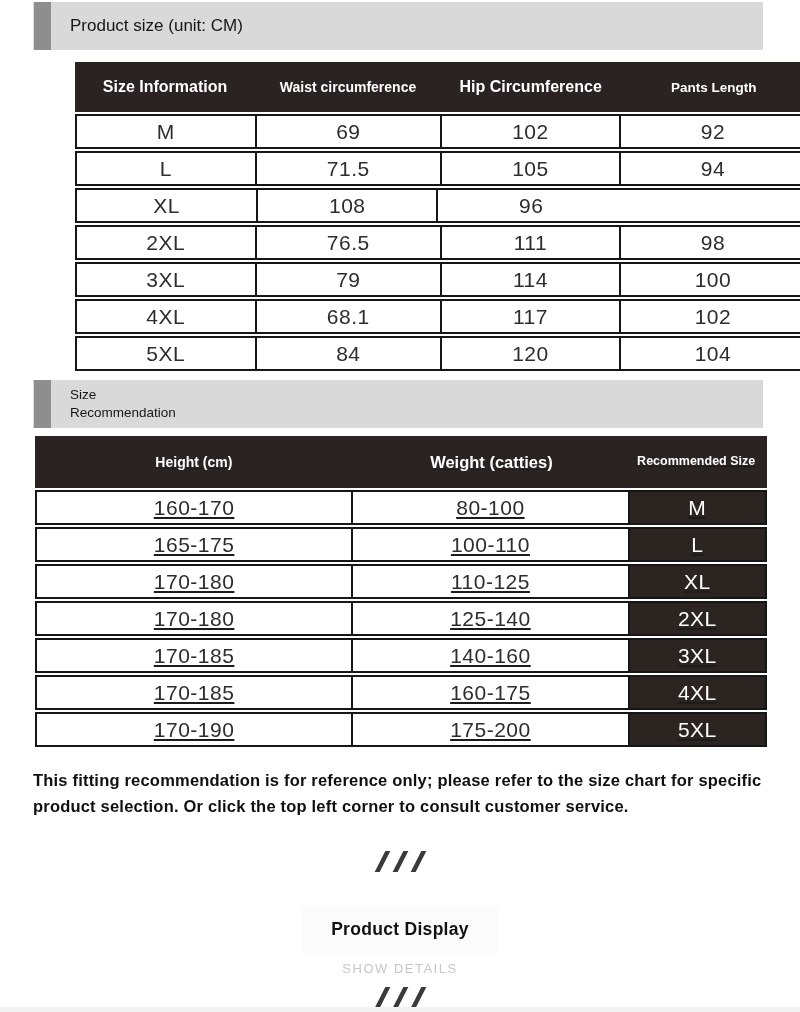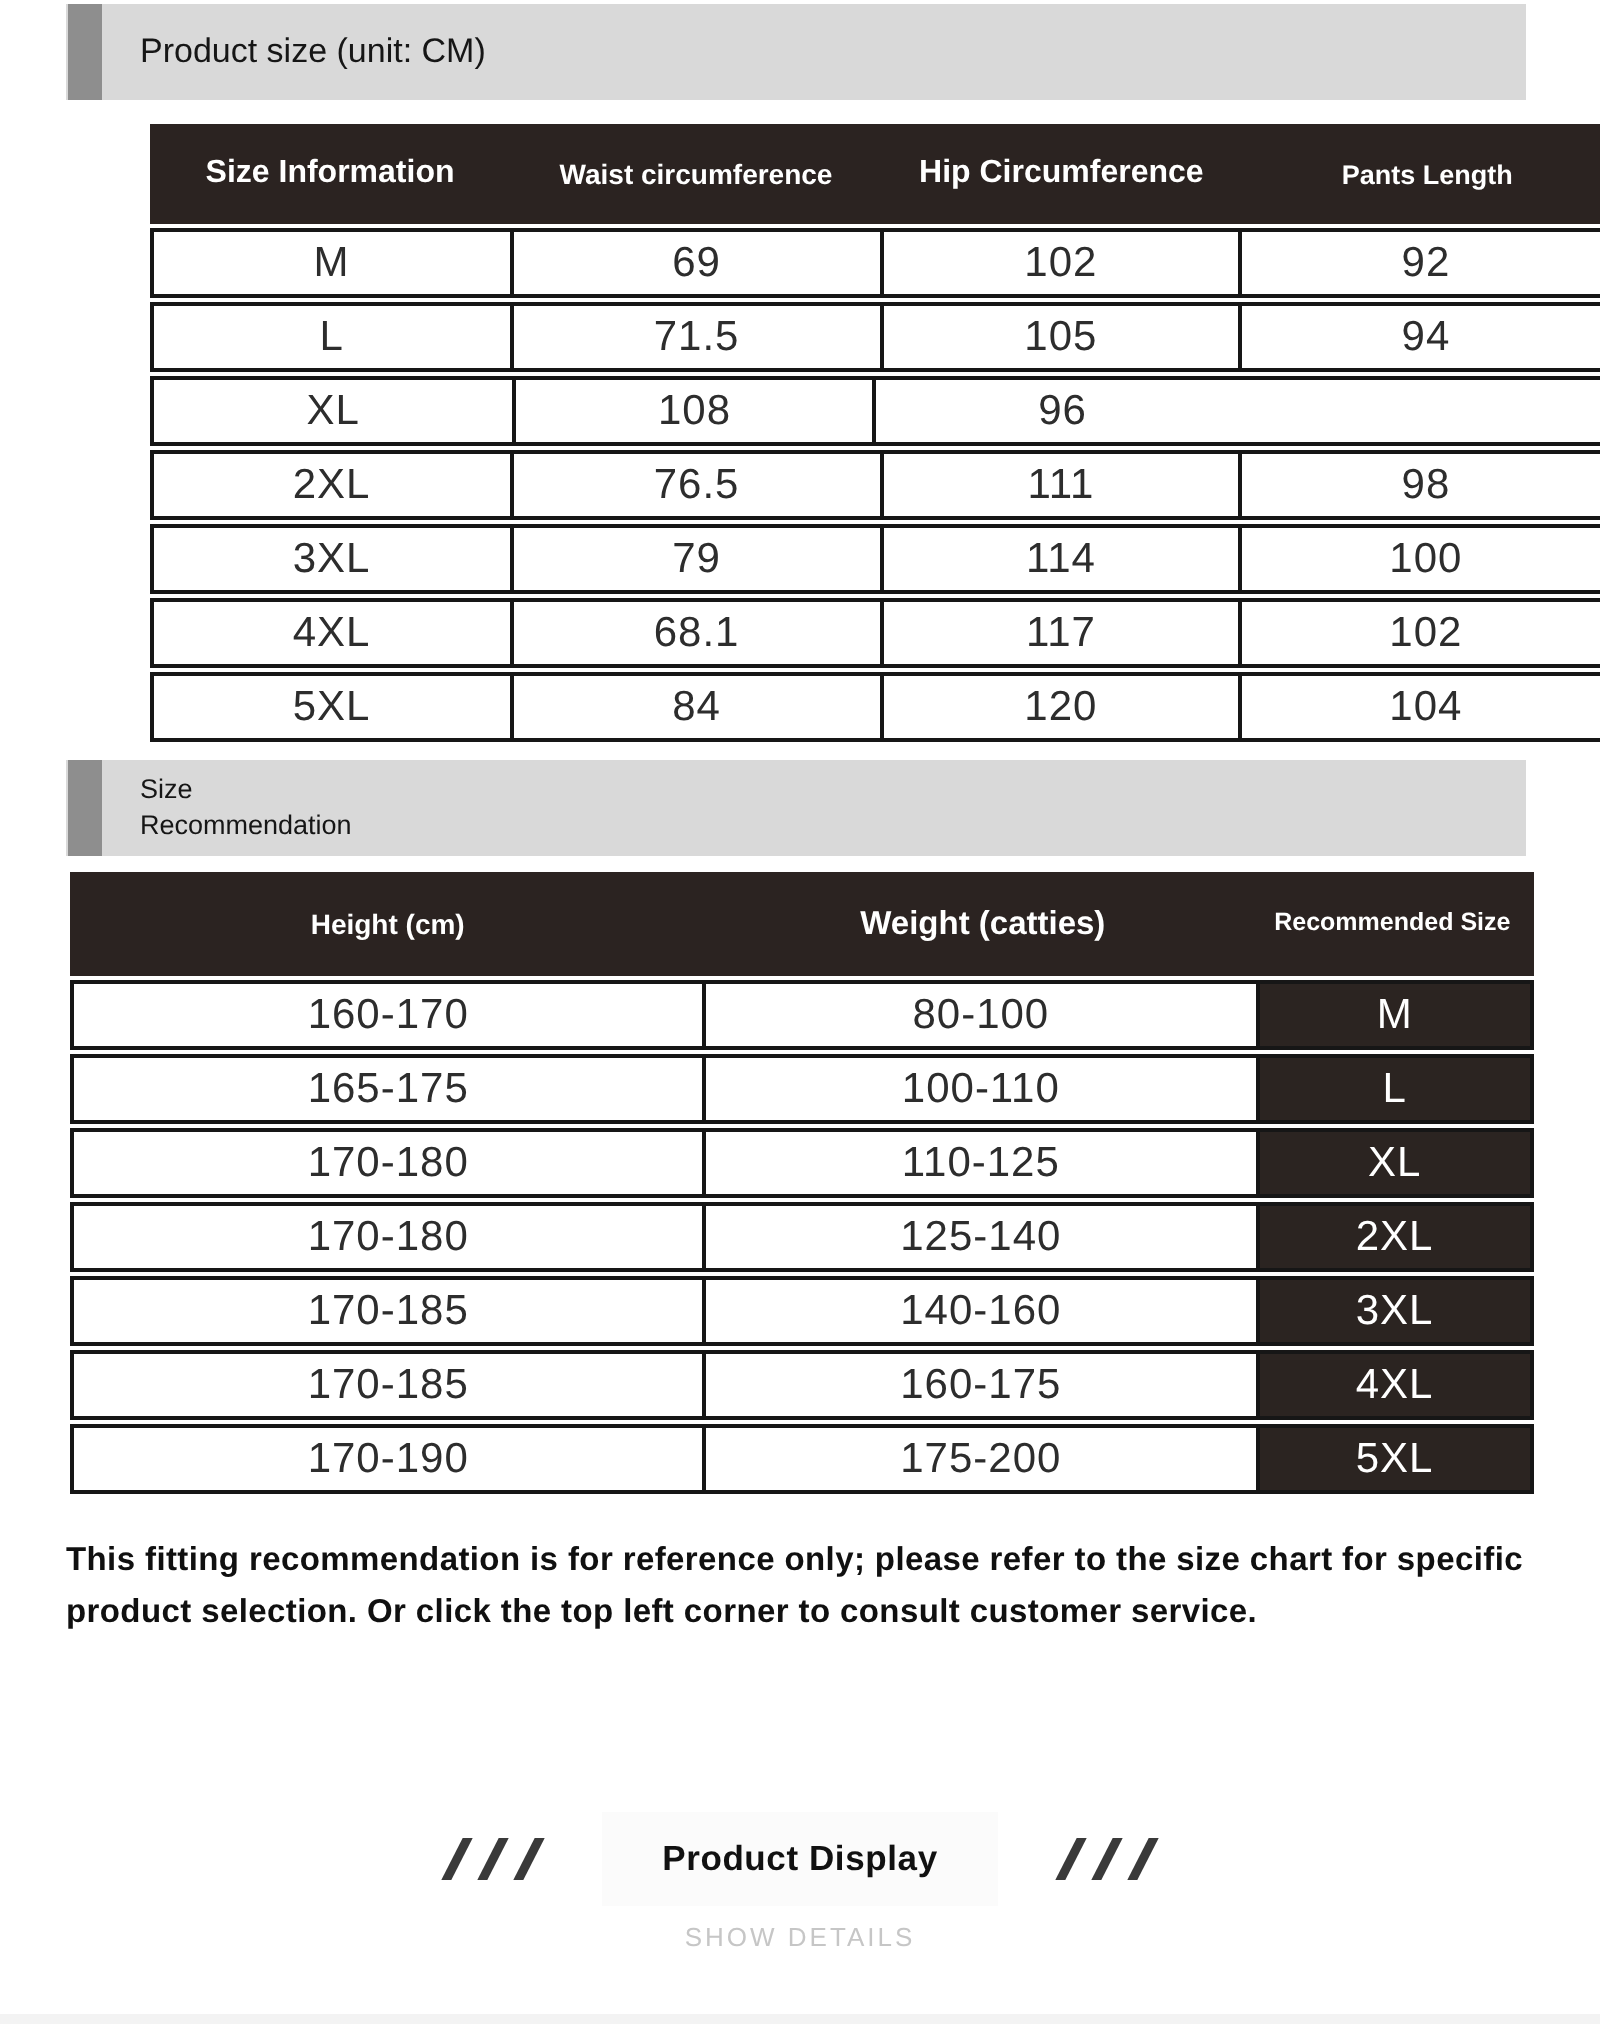--- a/index.html
+++ b/index.html
@@ -12,21 +12,21 @@
   .banner .bar{position:absolute;left:1px;top:0;width:17px;height:100%;background:#8e8e8e;}
   .banner .banner-text{margin-left:37px;font-weight:normal;color:#161616;}
   #banner1{top:2px;height:48px;display:flex;align-items:center;}
   #banner1 .banner-text{font-size:17px;}
   #banner2{top:380px;height:48px;display:flex;align-items:center;}
   #banner2 .banner-text{font-size:13.5px;line-height:1.3;}
 
   
   .tbl{position:absolute;left:35px;width:732px;}
   #table1{top:62px;padding-left:40px;}
-  #table2{top:436px;}
+  #table2{top:436px;text-decoration:underline;}
   .thead{background:#2b2321;color:#ffffff;display:flex;align-items:center;font-weight:bold;}
   #table1 .thead{height:50px;}
   #table2 .thead{height:52px;}
   .th{text-align:center;}
   .t-row{display:flex;border:2px solid #161616;margin-top:2px;height:31px;background:#ffffff;}
   .t-cell{display:flex;align-items:center;justify-content:center;
           font-size:21px;color:#2d2d2d;letter-spacing:0.5px;}
   .t-cell + .t-cell{border-left:2px solid #161616;}
   
   .t1-c1{width:24.6%;} .t1-c2{width:25.4%;} .t1-c3{width:24.5%;} .t1-c4{width:25.5%;}
@@ -40,21 +40,21 @@
 
   
   #note{
     position:absolute;left:33px;top:768px;width:742px;
     font-size:16.5px;font-weight:bold;color:#101010;line-height:1.55;letter-spacing:0.2px;
   }
 
   
   #product-display{
     position:absolute;left:0;top:903px;width:800px;height:52px;
-    display:flex;align-items:center;justify-content:center;gap:34px;
+    display:flex;align-items:center;justify-content:center;gap:34px;flex-direction:column;
   }
   .slashes{display:flex;gap:13px;}
   .slash{width:5px;height:21px;background:#3a3a3a;transform:skewX(-27deg);}
   .pd-label{
     background:#fbfbfb;padding:13px 30px;font-size:17.5px;font-weight:bold;
     color:#111111;letter-spacing:0.3px;
   }
   #show-details{
     position:absolute;left:0;top:961px;width:800px;text-align:center;
     font-size:13px;color:#c6c6c6;letter-spacing:1.5px;

